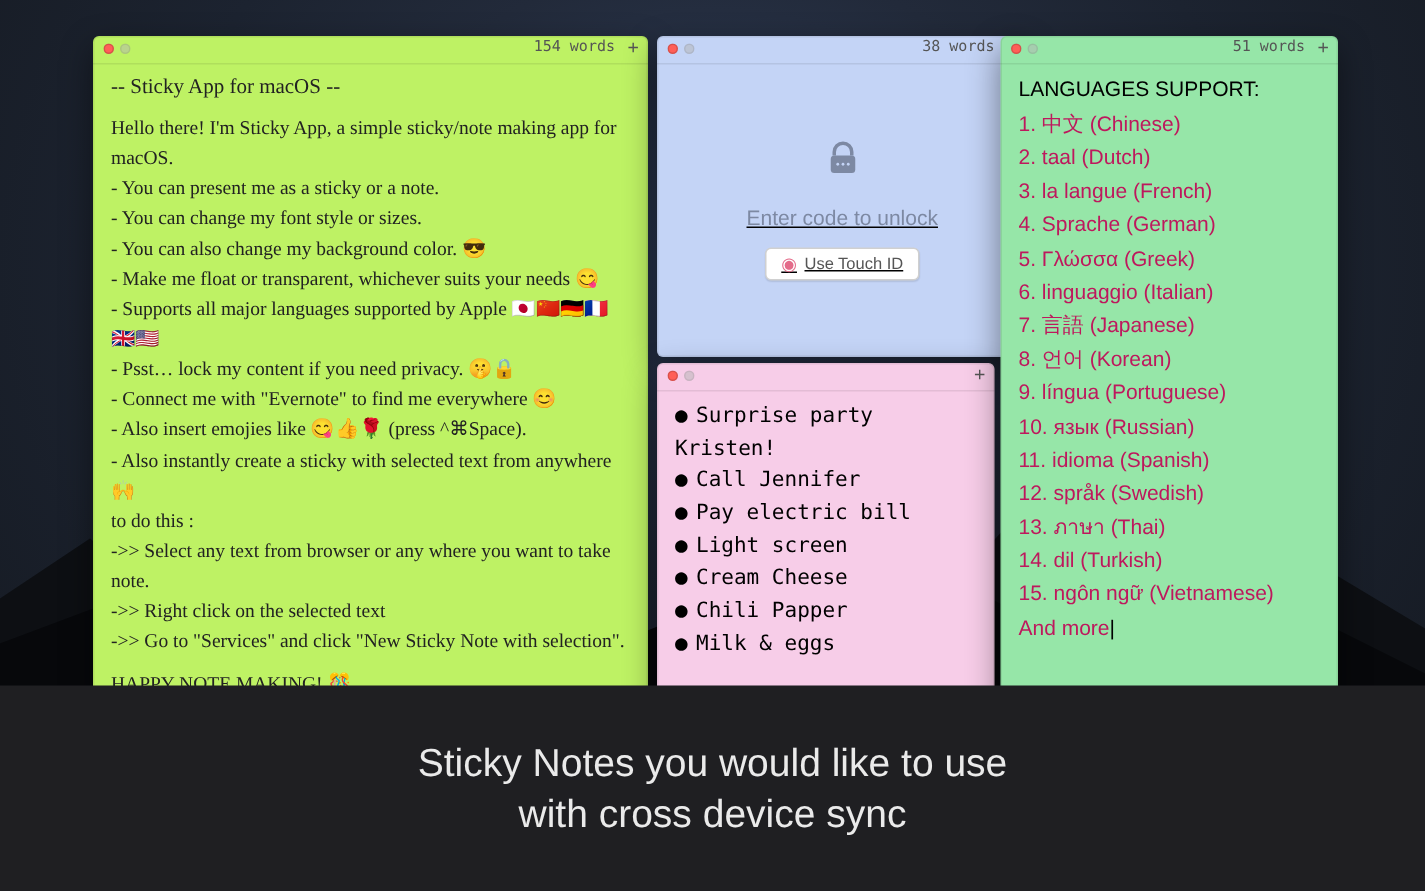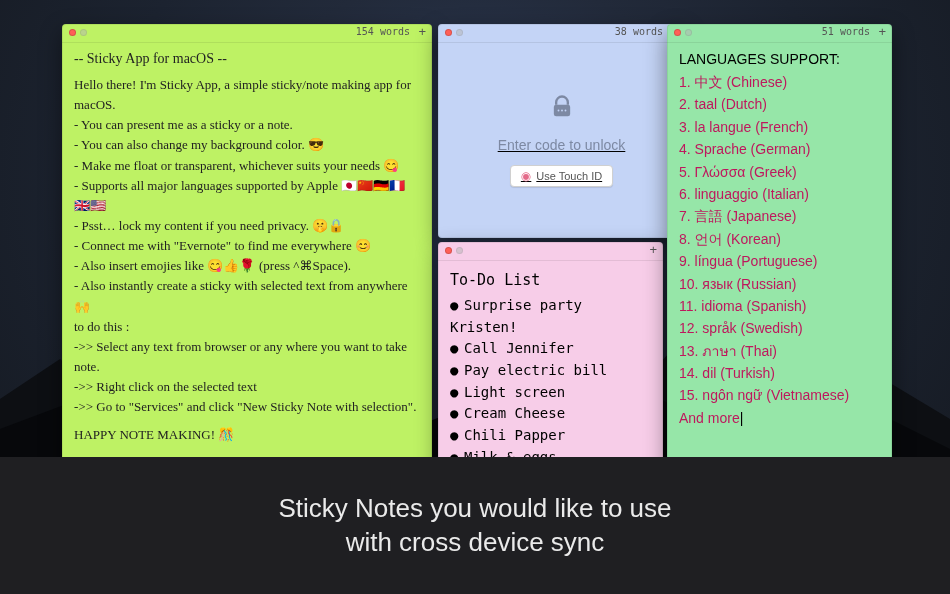--- a/index.html
+++ b/index.html
@@ -90,20 +90,21 @@
     <span class="dot close"></span>
     <span class="dot min"></span>
     <span class="wc">154 words</span>
     <span class="plus">+</span>
   </div>
   <div class="body">
     <div class="y-title">-- Sticky App for macOS --</div>
     <div id="y-lines">
         <div class="y-line">Hello there! I'm Sticky App, a simple sticky/note making app for macOS.</div>
         <div class="y-line">- You can present me as a sticky or a note.</div>
+        <div class="y-line">- You can change my font style or sizes.</div>
         <div class="y-line">- You can also change my background color. 😎</div>
         <div class="y-line">- Make me float or transparent, whichever suits your needs 😋</div>
         <div class="y-line">- Supports all major languages supported by Apple 🇯🇵🇨🇳🇩🇪🇫🇷🇬🇧🇺🇸</div>
         <div class="y-line">- Psst… lock my content if you need privacy. 🤫🔒</div>
         <div class="y-line">- Connect me with "Evernote" to find me everywhere 😊</div>
         <div class="y-line">- Also insert emojies like 😋👍🌹 (press ^⌘Space).</div>
         <div class="y-line">- Also instantly create a sticky with selected text from anywhere 🙌</div>
         <div class="y-line">to do this :</div>
         <div class="y-line">-&gt;&gt; Select any text from browser or any where you want to take note.</div>
         <div class="y-line">-&gt;&gt; Right click on the selected text</div>
@@ -140,21 +141,20 @@
   <div class="resize"></div>
 </div>
 
 <div class="note note-pink">
   <div class="titlebar">
     <span class="dot close"></span>
     <span class="dot min"></span>
     <span class="plus">+</span>
   </div>
   <div class="body">
-    <div class="p-title">To-Do List</div>
     <div id="p-items">
         <div class="p-item"><span class="bullet">●</span>Surprise party Kristen!</div>
         <div class="p-item"><span class="bullet">●</span>Call Jennifer</div>
         <div class="p-item"><span class="bullet">●</span>Pay electric bill</div>
         <div class="p-item"><span class="bullet">●</span>Light screen</div>
         <div class="p-item"><span class="bullet">●</span>Cream Cheese</div>
         <div class="p-item"><span class="bullet">●</span>Chili Papper</div>
         <div class="p-item"><span class="bullet">●</span>Milk &amp; eggs</div>
       </div>
   </div>

